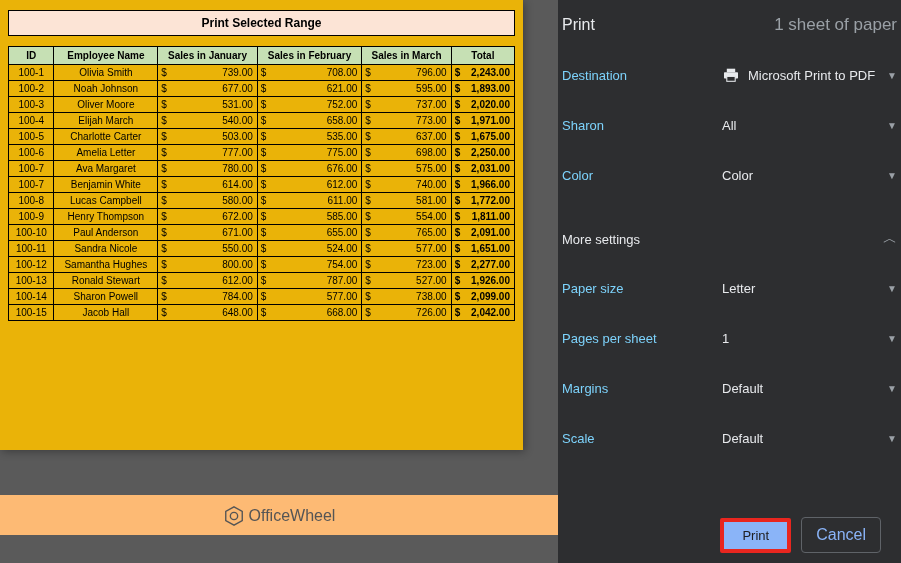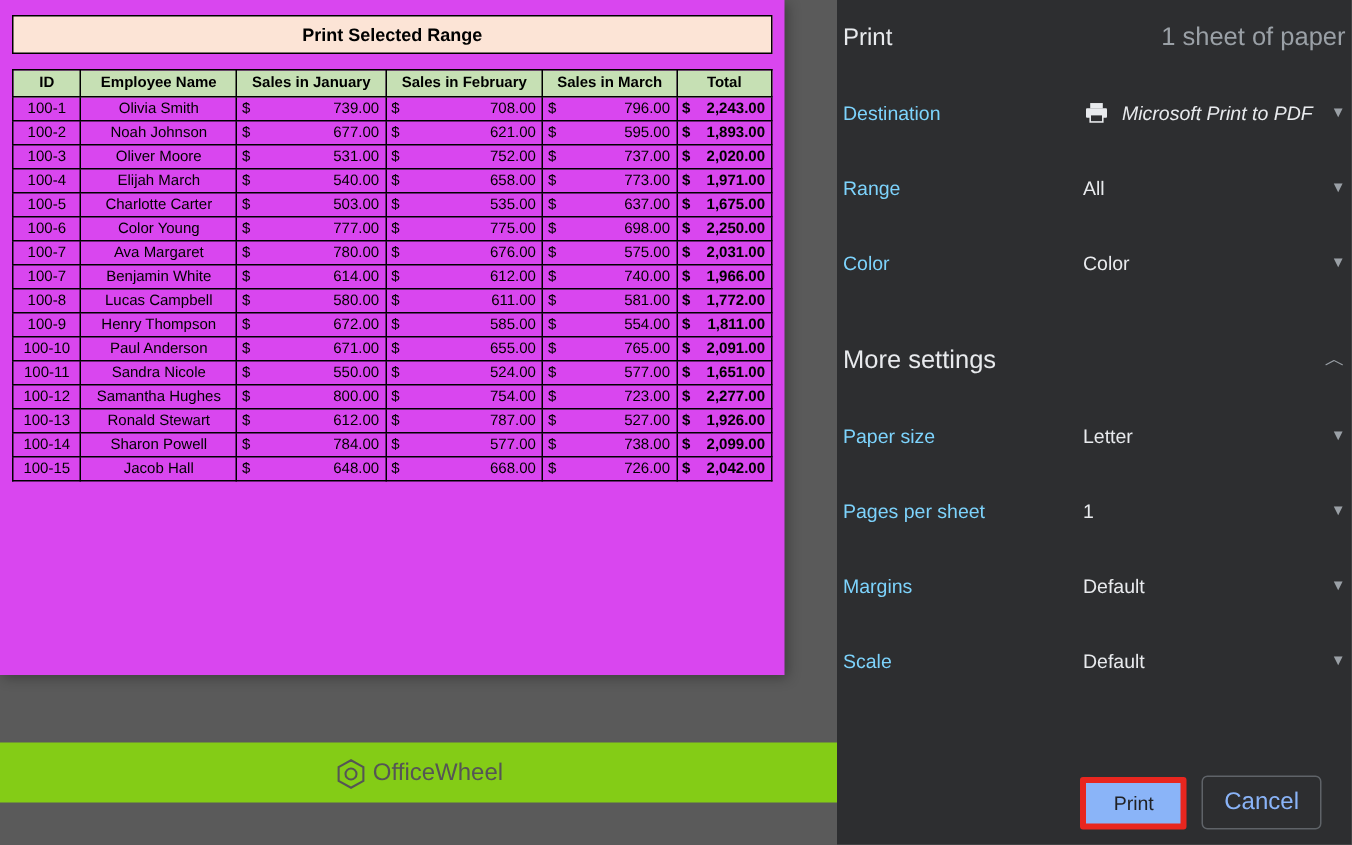--- a/index.html
+++ b/index.html
@@ -13,21 +13,21 @@
       position: relative;
     }
     .preview-area {
       flex: 1;
       background: #5a5a5a;
       display: flex;
       flex-direction: column;
       position: relative;
     }
     .paper {
-      background: #d946ef;
+      background: #eab308;
       width: 523px;
       height: 450px;
       margin: 0;
       padding: 10px 8px;
       box-shadow: 2px 2px 8px rgba(0,0,0,0.3);
     }
     .paper-title {
       background: #fce4d6;
       border: 1px solid #000;
       text-align: center;
@@ -63,21 +63,21 @@
       left: 3px;
     }
     .data-table td.total {
       font-weight: bold;
     }
     .logo-bar {
       position: absolute;
       bottom: 28px;
       left: 0;
       right: 0;
-      background: #84cc16;
+      background: #fdba74;
       padding: 10px 0 8px;
       text-align: center;
       font-size: 16px;
       color: #555;
       display: flex;
       justify-content: center;
       align-items: center;
       gap: 4px;
     }
     .logo-icon {
@@ -119,36 +119,35 @@
       gap: 8px;
       color: #e8eaed;
       font-size: 13px;
       width: 175px;
       justify-content: space-between;
     }
     .setting-value-left {
       display: flex;
       align-items: center;
       gap: 8px;
-      font-style: italic;
     }
     .dropdown-arrow {
       font-size: 10px;
       color: #9aa0a6;
     }
     .more-settings {
       display: flex;
       justify-content: space-between;
       align-items: center;
       margin: 20px 0 25px;
       cursor: pointer;
     }
     .more-settings-label {
       color: #e8eaed;
-      font-size: 17px;
+      font-size: 13px;
     }
     .chevron {
       font-size: 14px;
       color: #9aa0a6;
     }
     .button-bar {
       position: absolute;
       bottom: 10px;
       right: 20px;
       display: flex;
@@ -231,21 +230,21 @@
           <tr>
             <td>100-5</td>
             <td>Charlotte Carter</td>
             <td class="money"><span class="dollar">$</span>503.00</td>
             <td class="money"><span class="dollar">$</span>535.00</td>
             <td class="money"><span class="dollar">$</span>637.00</td>
             <td class="money total"><span class="dollar">$</span>1,675.00</td>
           </tr>
           <tr>
             <td>100-6</td>
-            <td>Color Young</td>
+            <td>Amelia Letter</td>
             <td class="money"><span class="dollar">$</span>777.00</td>
             <td class="money"><span class="dollar">$</span>775.00</td>
             <td class="money"><span class="dollar">$</span>698.00</td>
             <td class="money total"><span class="dollar">$</span>2,250.00</td>
           </tr>
           <tr>
             <td>100-7</td>
             <td>Ava Margaret</td>
             <td class="money"><span class="dollar">$</span>780.00</td>
             <td class="money"><span class="dollar">$</span>676.00</td>
@@ -351,21 +350,21 @@
             <rect x="2" y="6" width="20" height="9" rx="1"></rect>
             <rect x="6" y="12" width="12" height="7" fill="#2d2e30" stroke="#e8eaed" stroke-width="1.5"></rect>
           </svg>
         <span>Microsoft Print to PDF</span>
       </div>
       <span class="dropdown-arrow">▼</span>
     </div>
   </div>
 
   <div class="setting-row">
-    <div class="setting-label">Range</div>
+    <div class="setting-label">Sharon</div>
     <div class="setting-value">
       <span>All</span>
       <span class="dropdown-arrow">▼</span>
     </div>
   </div>
 
   <div class="setting-row">
     <div class="setting-label">Color</div>
     <div class="setting-value">
       <span>Color</span>

